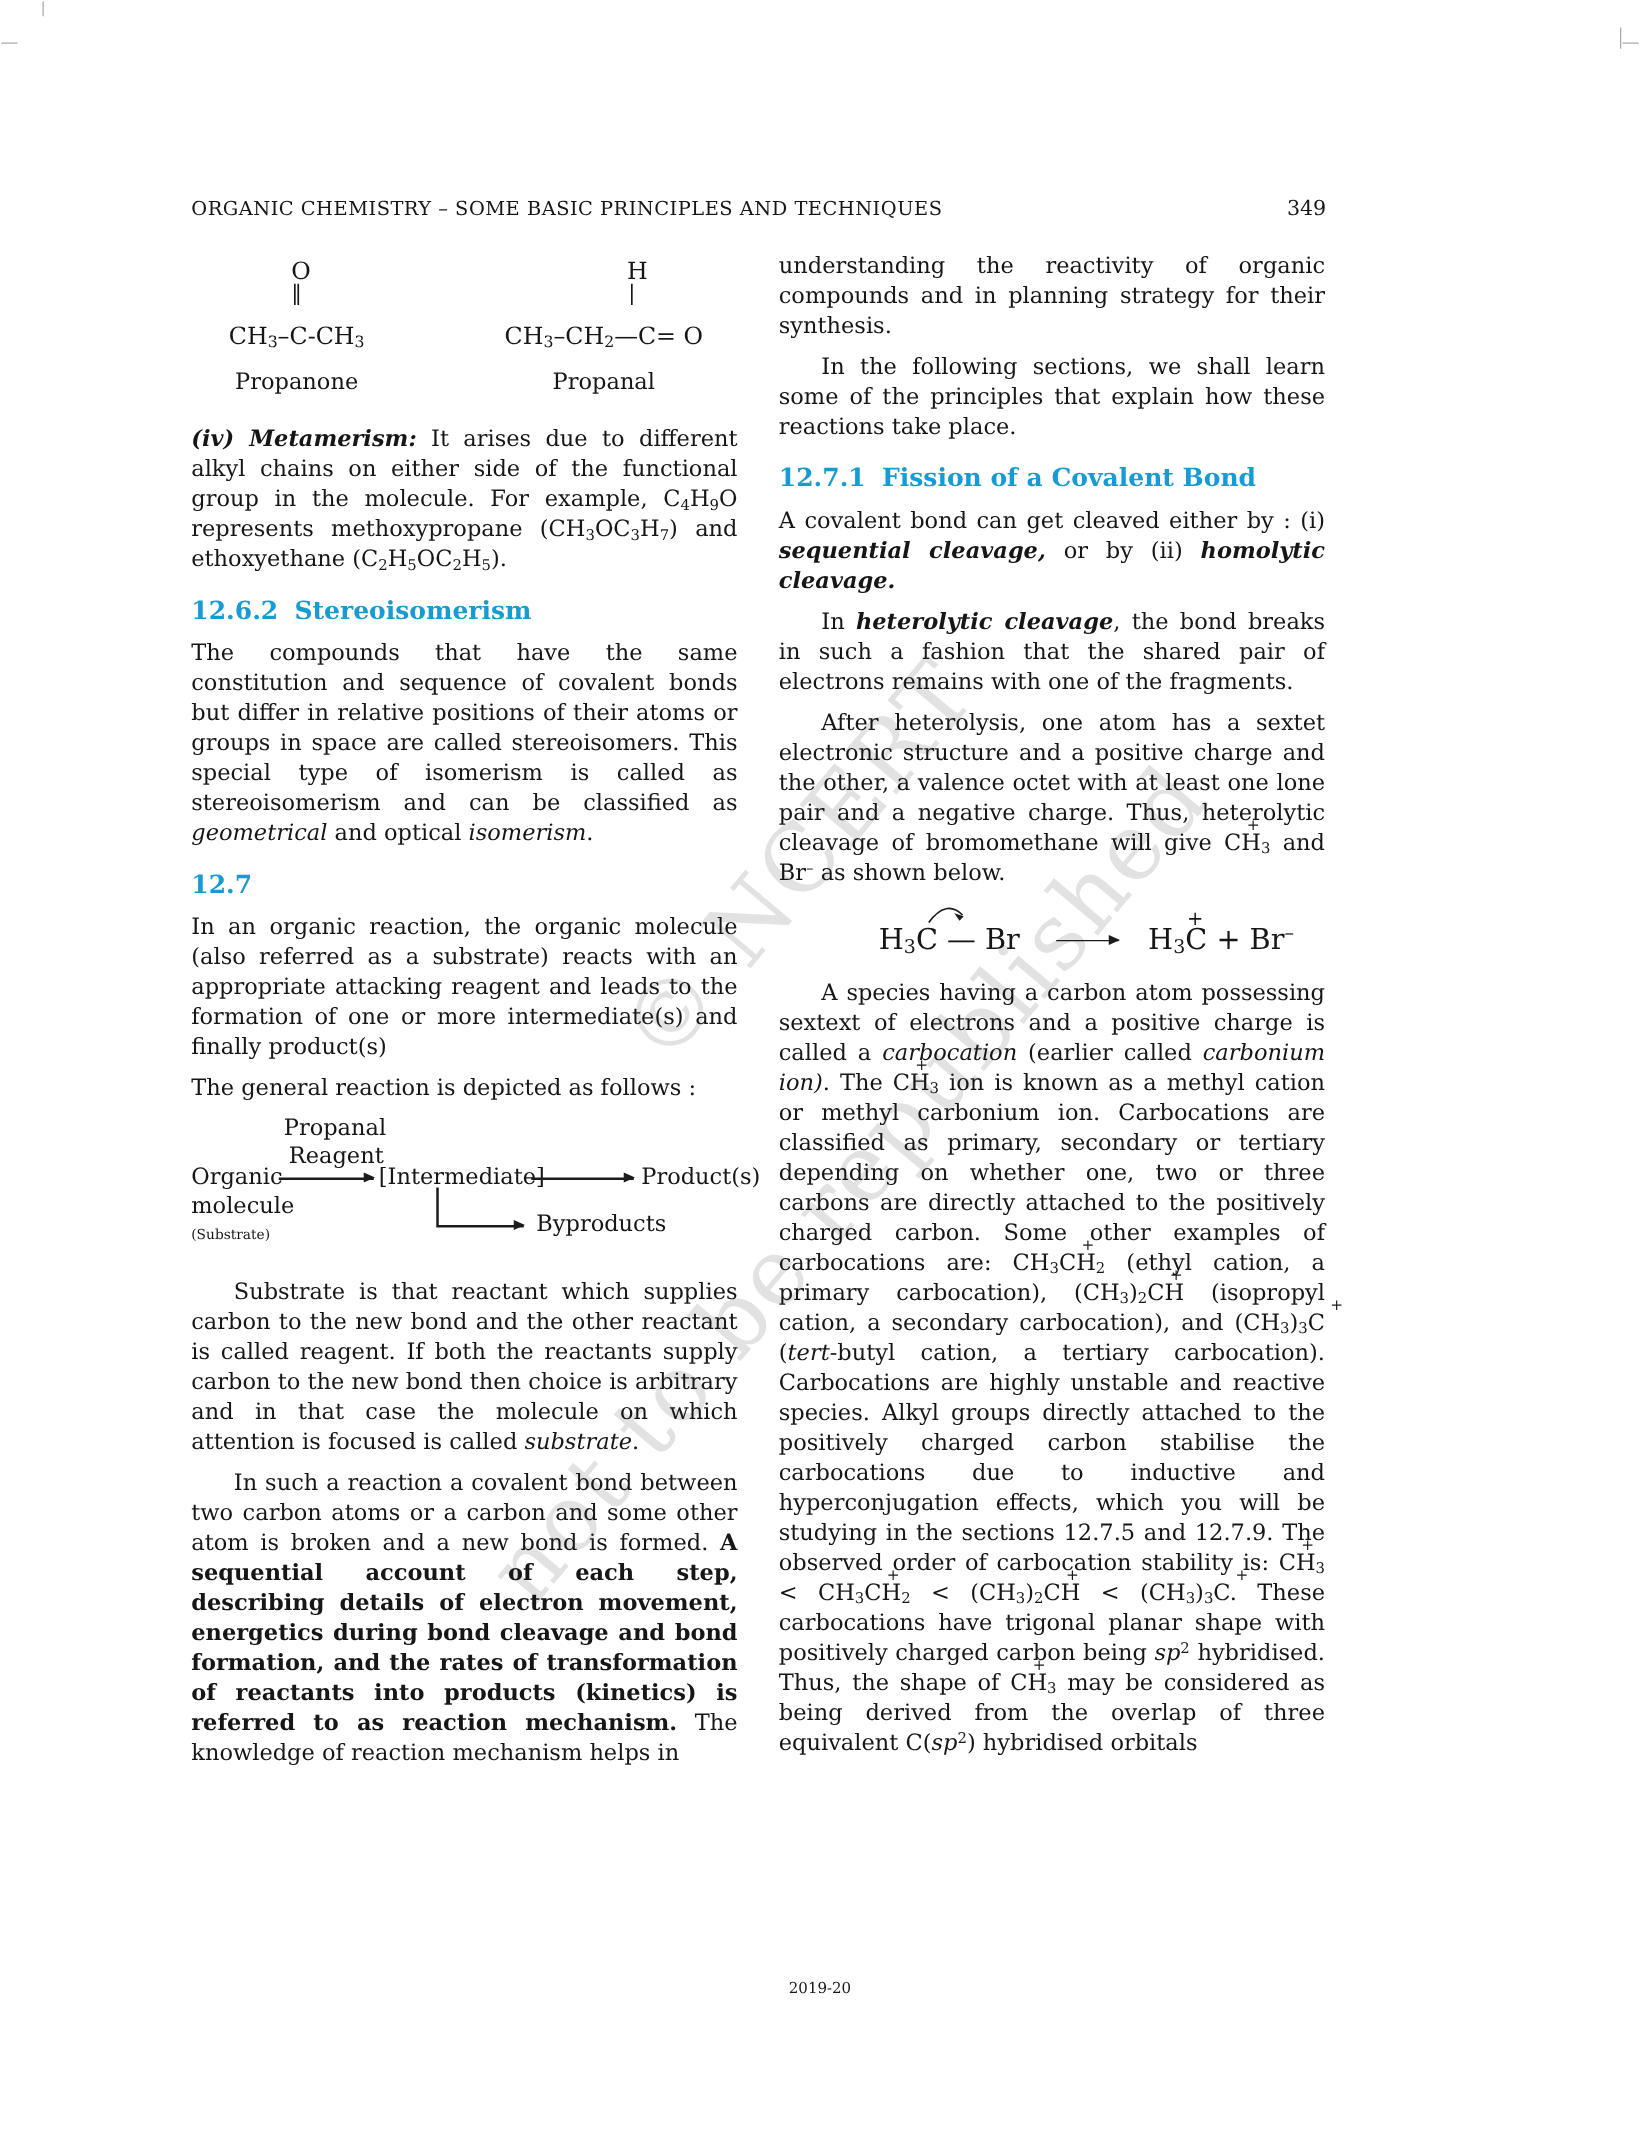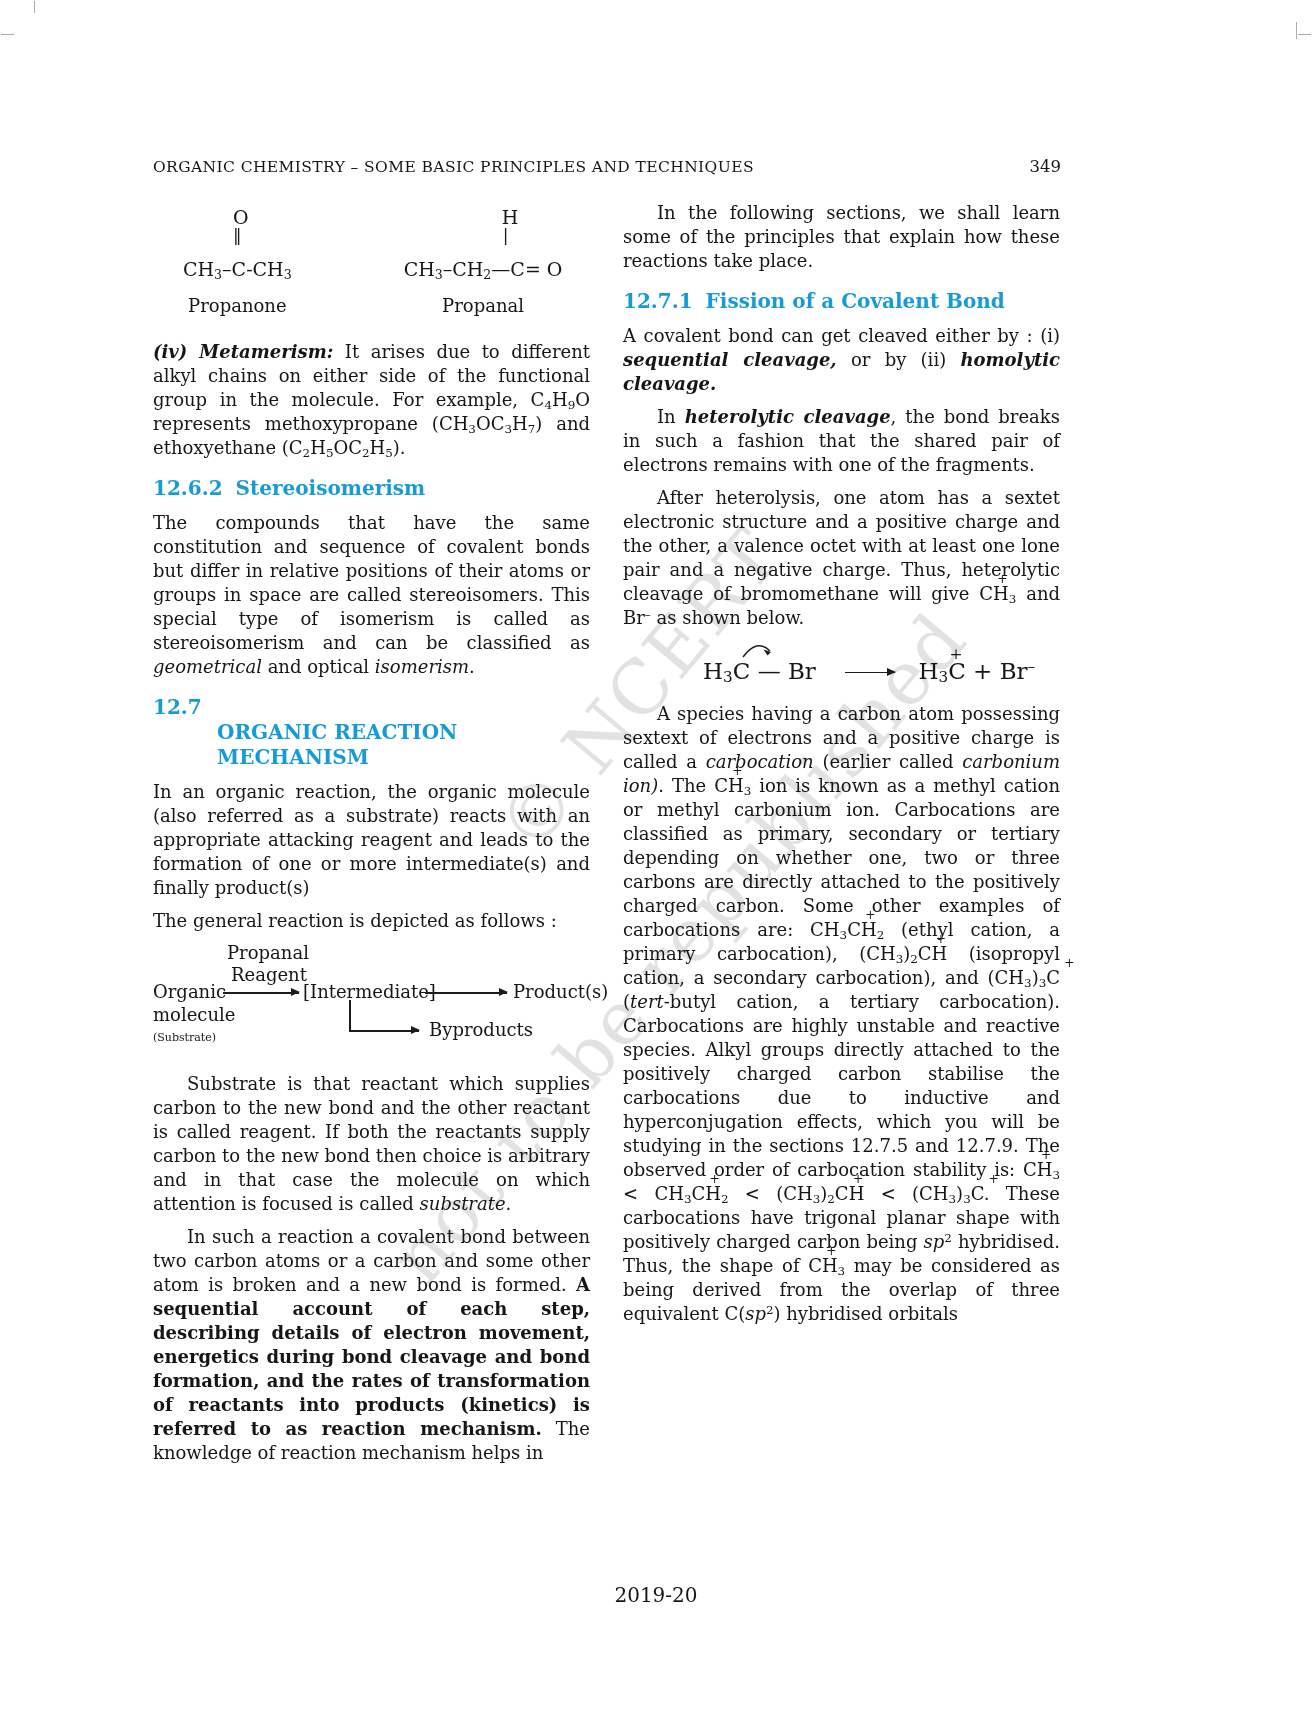--- a/index.html
+++ b/index.html
@@ -90,21 +90,21 @@
   .s-elbow{left:196px;top:58px;width:1.5px;height:30px;background:#1c1c1c;}
   .s-a3{left:196px;top:88px;width:70px;}
   .s-byp{left:276px;top:77px;}
 
   
   .equation{position:relative;margin:26px 0 16px 0;padding-left:80px;font-size:23px;line-height:30px;text-align:left;}
   .eq-lhs{position:relative;display:inline-block;}
   .curl{position:absolute;left:36px;top:-15px;}
   .eq-arr{display:inline-block;width:50px;vertical-align:6px;margin:0 16px 0 22px;}
 
-  .footer{position:absolute;left:0;top:1583px;width:100%;text-align:center;font-size:20px;}
+  .footer{position:absolute;left:0;top:1583px;width:100%;text-align:center;font-size:12px;}
 </style>
 </head>
 <body>
 
 <div class="page">
 
   <div class="crop tl-h"></div>
   <div class="crop tl-v"></div>
   <div class="crop tr-v"></div>
   <div class="crop tr-h"></div>
@@ -143,21 +143,20 @@
       <div class="h2">
         <span>12.6.2</span><span class="hgap">Stereoisomerism</span>
       </div>
 
       <p class="para">The compounds that have the same constitution and sequence of covalent bonds but differ in relative positions of their atoms or groups in space are called stereoisomers. This special type of isomerism is called as stereoisomerism and can be classified as <i>geometrical</i> and optical <i>isomerism</i>.</p>
 
       <div class="h2 h127">
         <div class="h127-row">
           <span>12.7</span>
         </div>
-        <div class="h127-l2">ORGANIC REACTION MECHANISM</div>
       </div>
 
       <p class="para">In an organic reaction, the organic molecule (also referred as a substrate) reacts with an appropriate attacking reagent and leads to the formation of one or more intermediate(s) and finally product(s)</p>
       <p class="para">The general reaction is depicted as follows :</p>
 
       <div class="scheme">
         <span class="s-att">Propanal</span>
         <span class="s-rea">Reagent</span>
         <span class="s-org">Organic</span>
         <span class="s-mol">molecule</span>
@@ -171,20 +170,21 @@
         <span class="s-byp">Byproducts</span>
       </div>
 
       <p class="para indent">Substrate is that reactant which supplies carbon to the new bond and the other reactant is called reagent. If both the reactants supply carbon to the new bond then choice is arbitrary and in that case the molecule on which attention is focused is called <i>substrate</i>.</p>
       <p class="para indent">In such a reaction a covalent bond between two carbon atoms or a carbon and some other atom is broken and a new bond is formed. <b>A sequential account of each step, describing details of electron movement, energetics during bond cleavage and bond formation, and the rates of transformation of reactants into products (kinetics) is referred to as reaction mechanism.</b> The knowledge of reaction mechanism helps in</p>
 
     </div>
 
     <div class="col col-right">
 
+      <p class="para">understanding the reactivity of organic compounds and in planning strategy for their synthesis.</p>
       <p class="para indent">In the following sections, we shall learn some of the principles that explain how these reactions take place.</p>
 
       <div class="h2">
         <span>12.7.1</span><span class="hgap">Fission of a Covalent Bond</span>
       </div>
 
       <p class="para">A covalent bond can get cleaved either by : (i) <b><i>sequential cleavage,</i></b> or by (ii) <b><i>homolytic cleavage.</i></b></p>
       <p class="para indent">In <b><i>heterolytic cleavage</i></b>, the bond breaks in such a fashion that the shared pair of electrons remains with one of the fragments.</p>
       <p class="para indent">After heterolysis, one atom has a sextet electronic structure and a positive charge and the other, a valence octet with at least one lone pair and a negative charge. Thus, heterolytic cleavage of bromomethane will give <span class="ov"><span class="ovmark">+</span>C</span>H<sub>3</sub> and Br<sup>–</sup> as shown below.</p>
 

